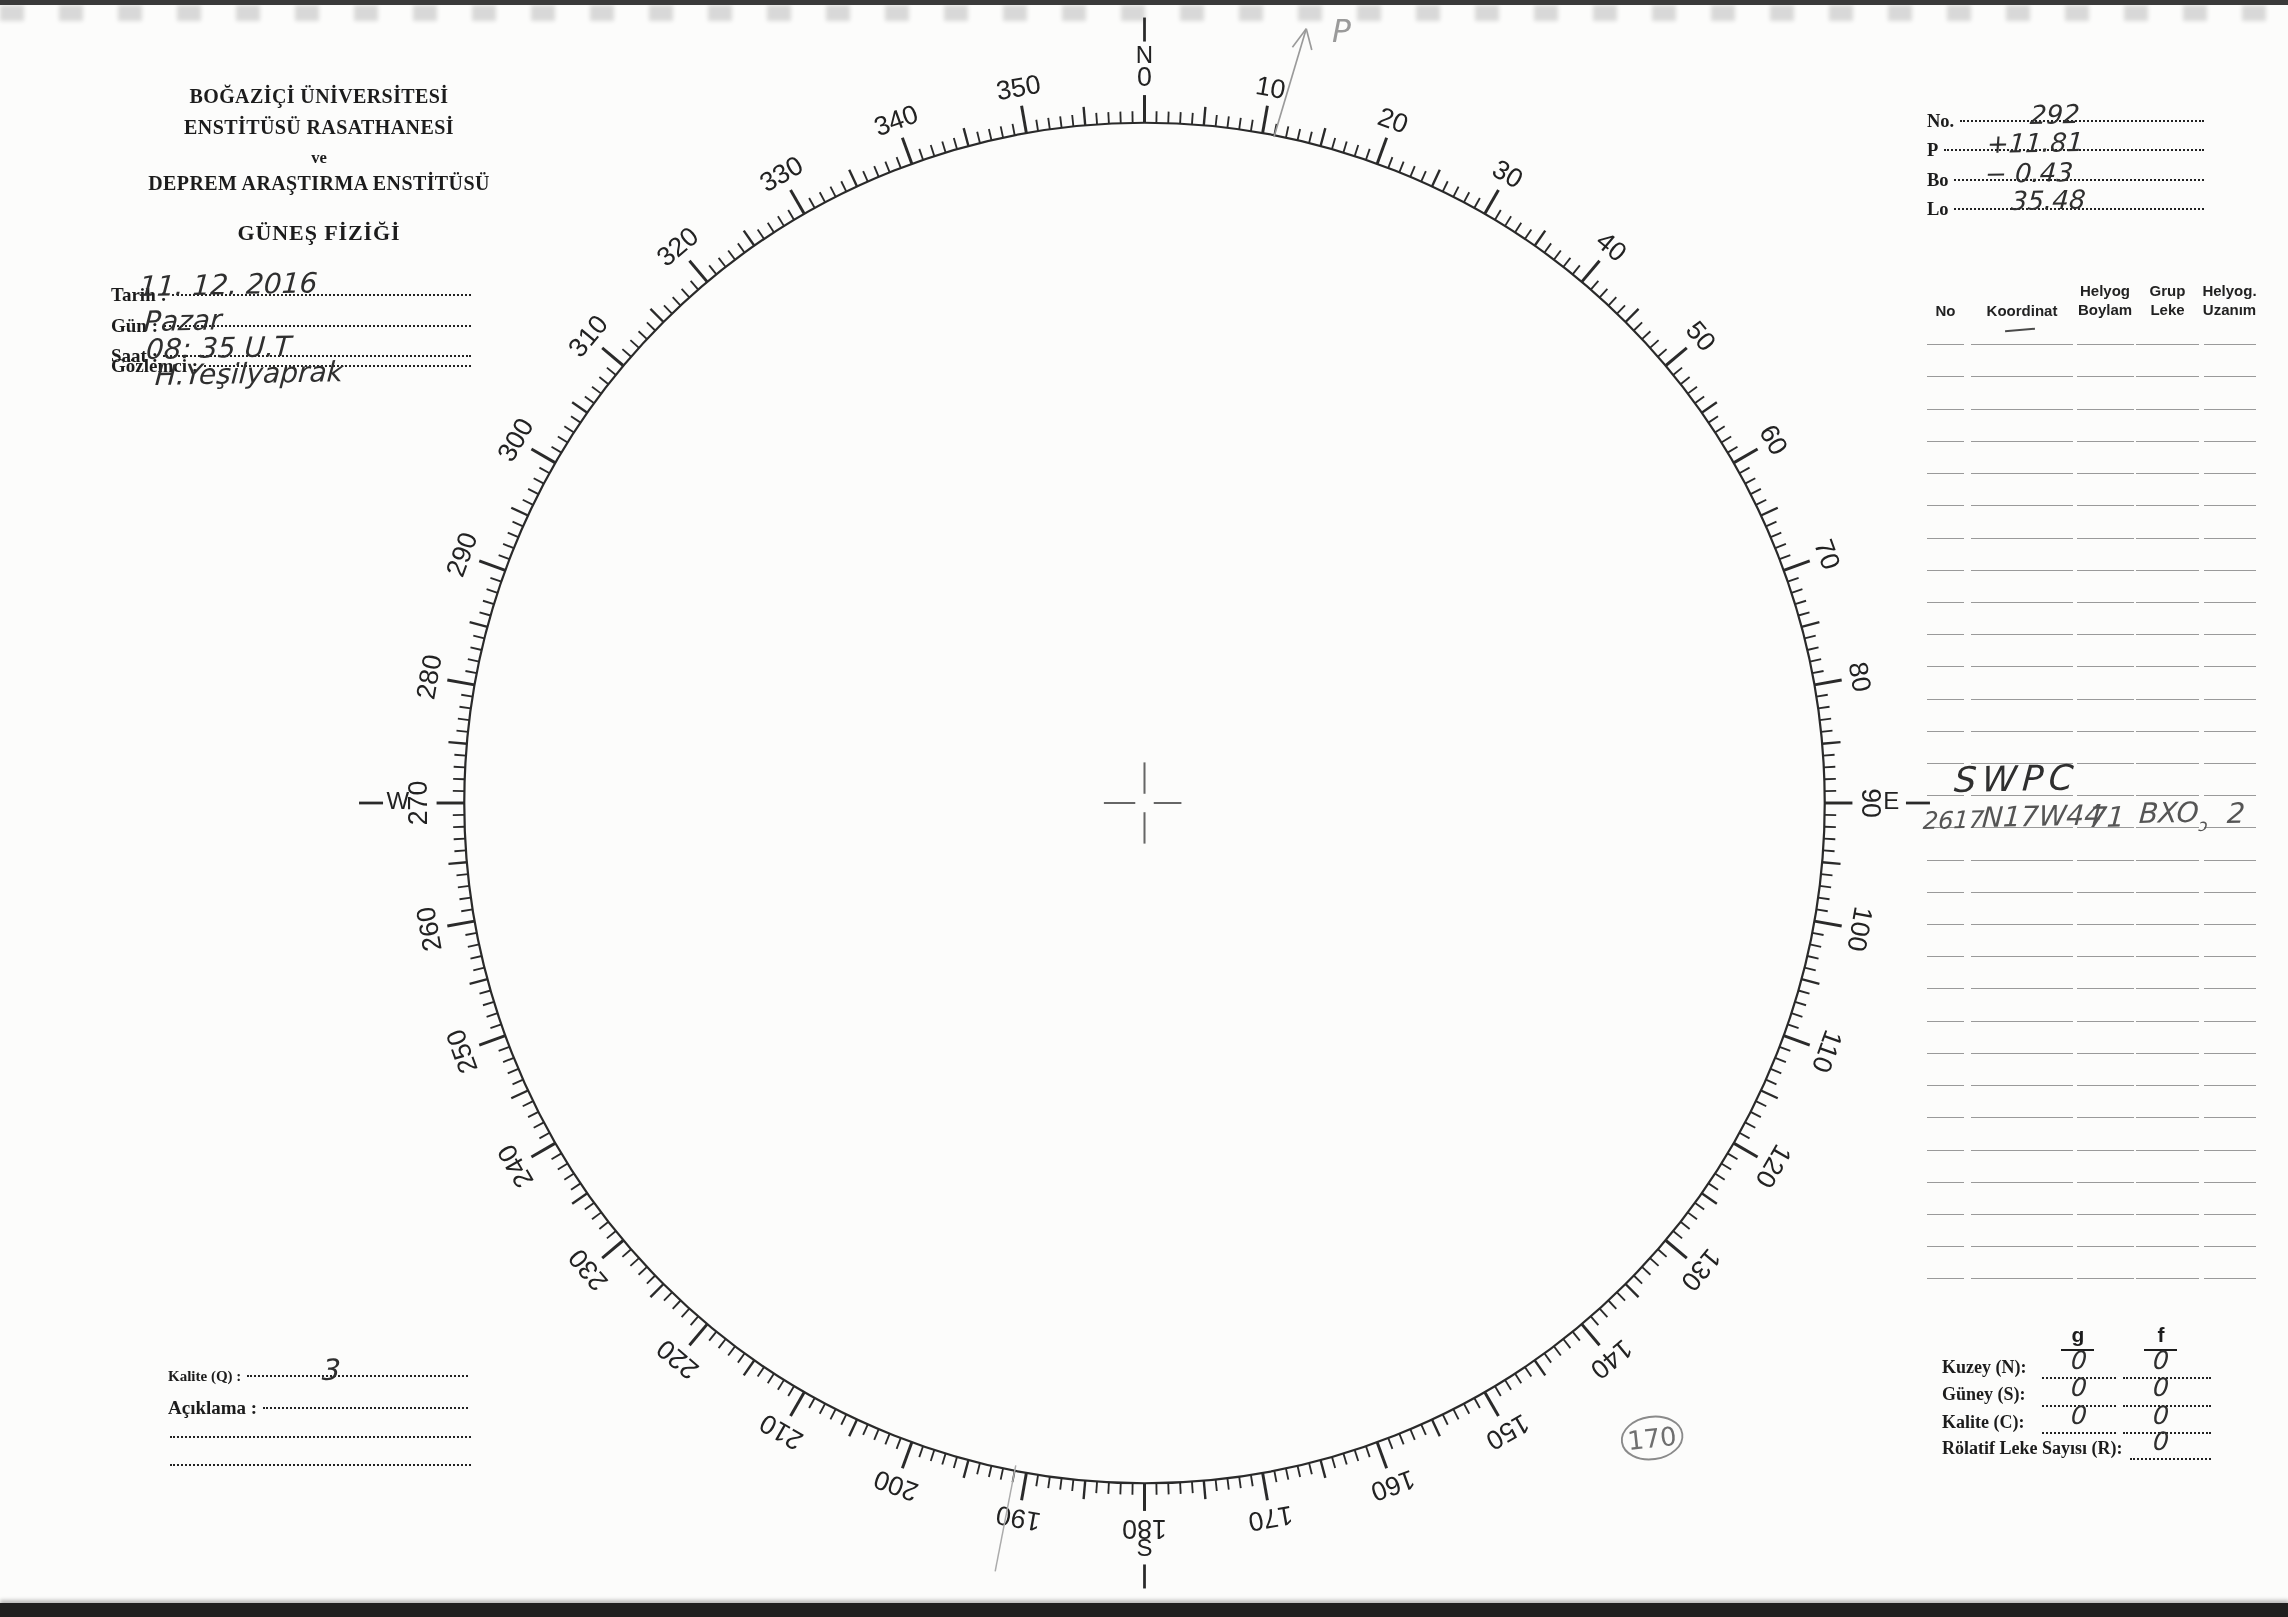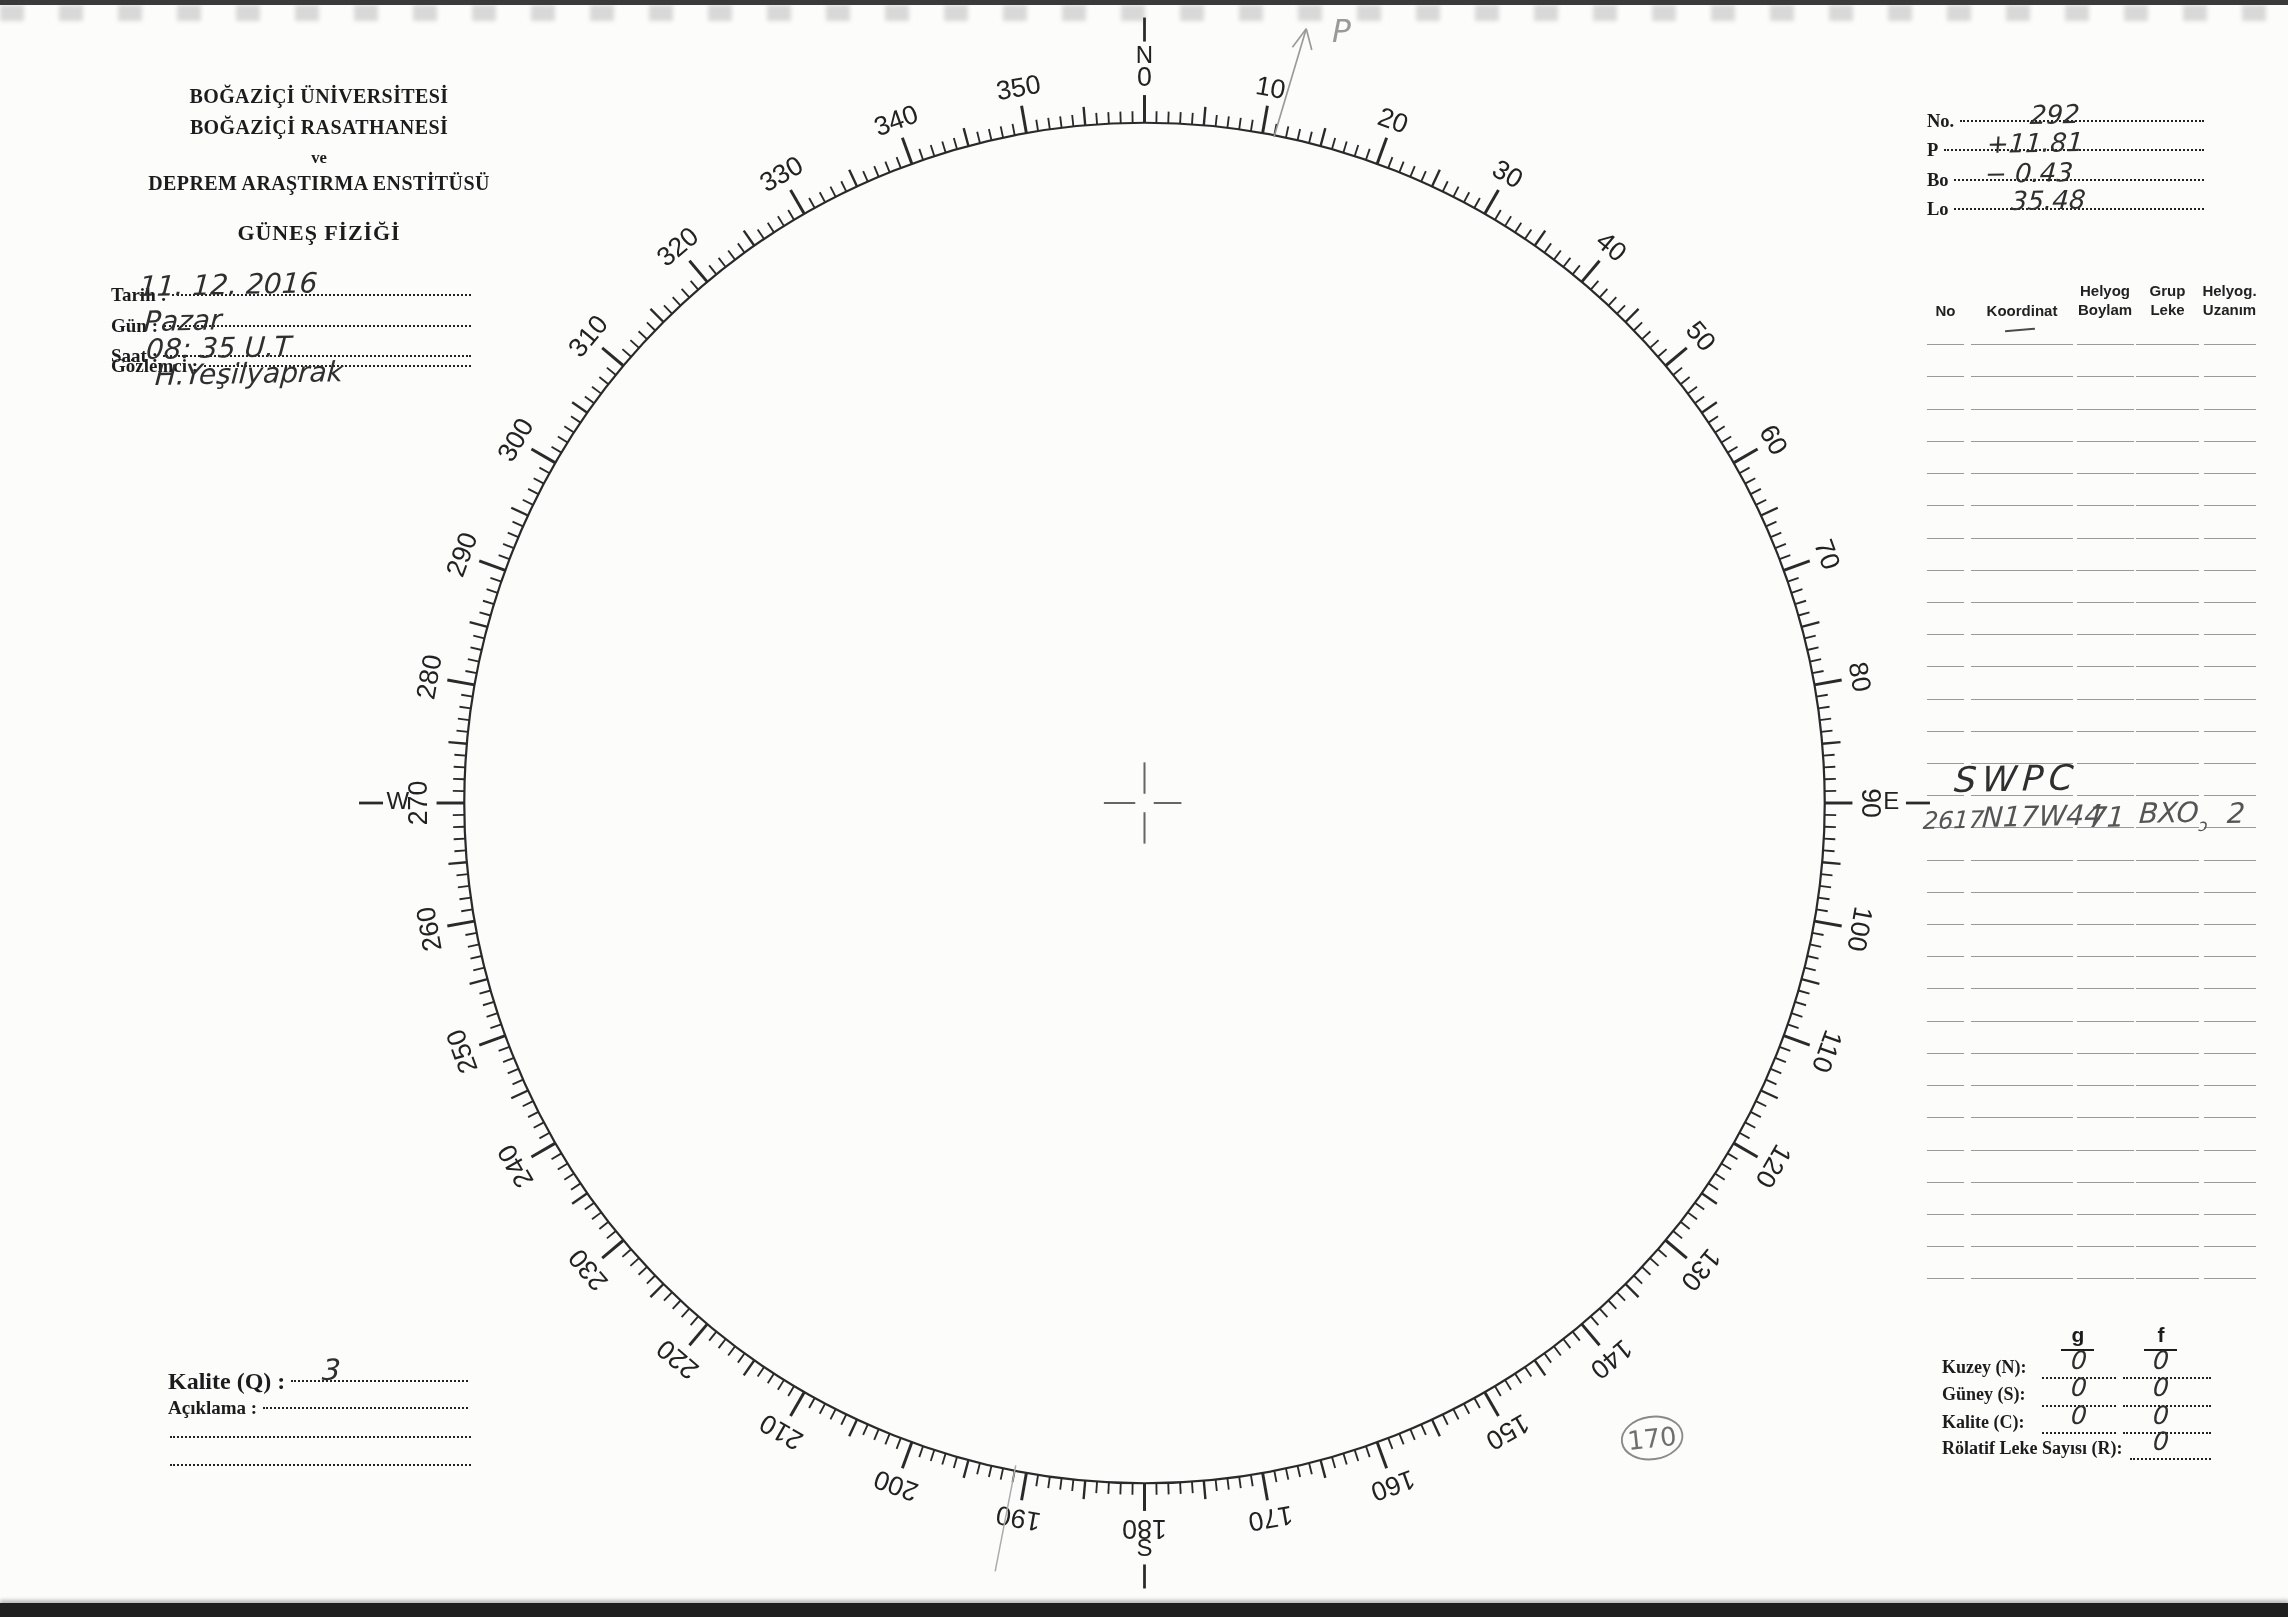--- a/index.html
+++ b/index.html
@@ -37,21 +37,21 @@
 <body>
 
 <div class="page">
 
   <div class="topline"></div>
   <div class="topghost"></div>
   <div class="bottombar"></div>
 
   <div class="letterhead">
     <div class="lh1">BOĞAZİÇİ ÜNİVERSİTESİ</div>
-    <div class="lh1">BOĞAZİÇİ RASATHANESİ</div>
+    <div class="lh1">ENSTİTÜSÜ RASATHANESİ</div>
     <div class="lhve">ve</div>
     <div class="lh1">DEPREM ARAŞTIRMA ENSTİTÜSÜ</div>
     <div class="lhtitle">GÜNEŞ FİZİĞİ</div>
   </div>
 
   <div class="flexrow" style="left:111px;top:284px;width:360px">
     <span class="plabel obslabel">Tarih :</span>
     <span class="dots"></span>
   </div>
   <div class="flexrow" style="left:111px;top:315px;width:360px">
@@ -692,21 +692,21 @@
         <line x1="1415.2531164284144" y1="31.11064783123595" x2="1400.2531164284144" y2="51.11064783123595" stroke="#9a9a9a" stroke-width="1.8"></line>
         <line x1="1415.2531164284144" y1="31.11064783123595" x2="1421.2531164284144" y2="54.11064783123595" stroke="#9a9a9a" stroke-width="1.8"></line>
         <text x="1443.2531164284144" y="45.11064783123595" font-size="34" font-style="italic" font-family="&quot;DejaVu Sans&quot;,sans-serif" fill="#9a9a9a">P</text>
         <line x1="1100.5186243797457" y1="1587.5694711002425" x2="1078.19397192069" y2="1702.419851563619" stroke="#ababab" stroke-width="1.6"></line>
         <ellipse cx="1790" cy="1558" rx="33" ry="23" fill="none" stroke="#8a8a8a" stroke-width="2" transform="rotate(-8 1790 1558)"></ellipse>
         <text transform="translate(1790,1560) rotate(-6)" text-anchor="middle" dominant-baseline="middle" font-size="28" font-family="&quot;DejaVu Sans&quot;,sans-serif" fill="#6f6f6f">170</text>
       </g>
     </svg>
 
   <div class="flexrow" style="left:168px;top:1368px;width:300px">
-    <span class="plabel" style="font-size:24px">Kalite (Q) :</span>
+    <span class="plabel" style="font-size:15px">Kalite (Q) :</span>
     <span class="dots"></span>
   </div>
   <div class="hw" style="left:321px;top:1353px;font-size:29px">3</div>
   <div class="flexrow" style="left:168px;top:1397px;width:300px">
     <span class="plabel" style="font-size:19px">Açıklama :</span>
     <span class="dots"></span>
   </div>
   <div class="hw" style="left:277px;top:1390px;font-size:22px"></div>
   <div class="dline" style="left:170px;top:1436px;width:301px"></div>
   <div class="dline" style="left:170px;top:1464px;width:301px"></div>

